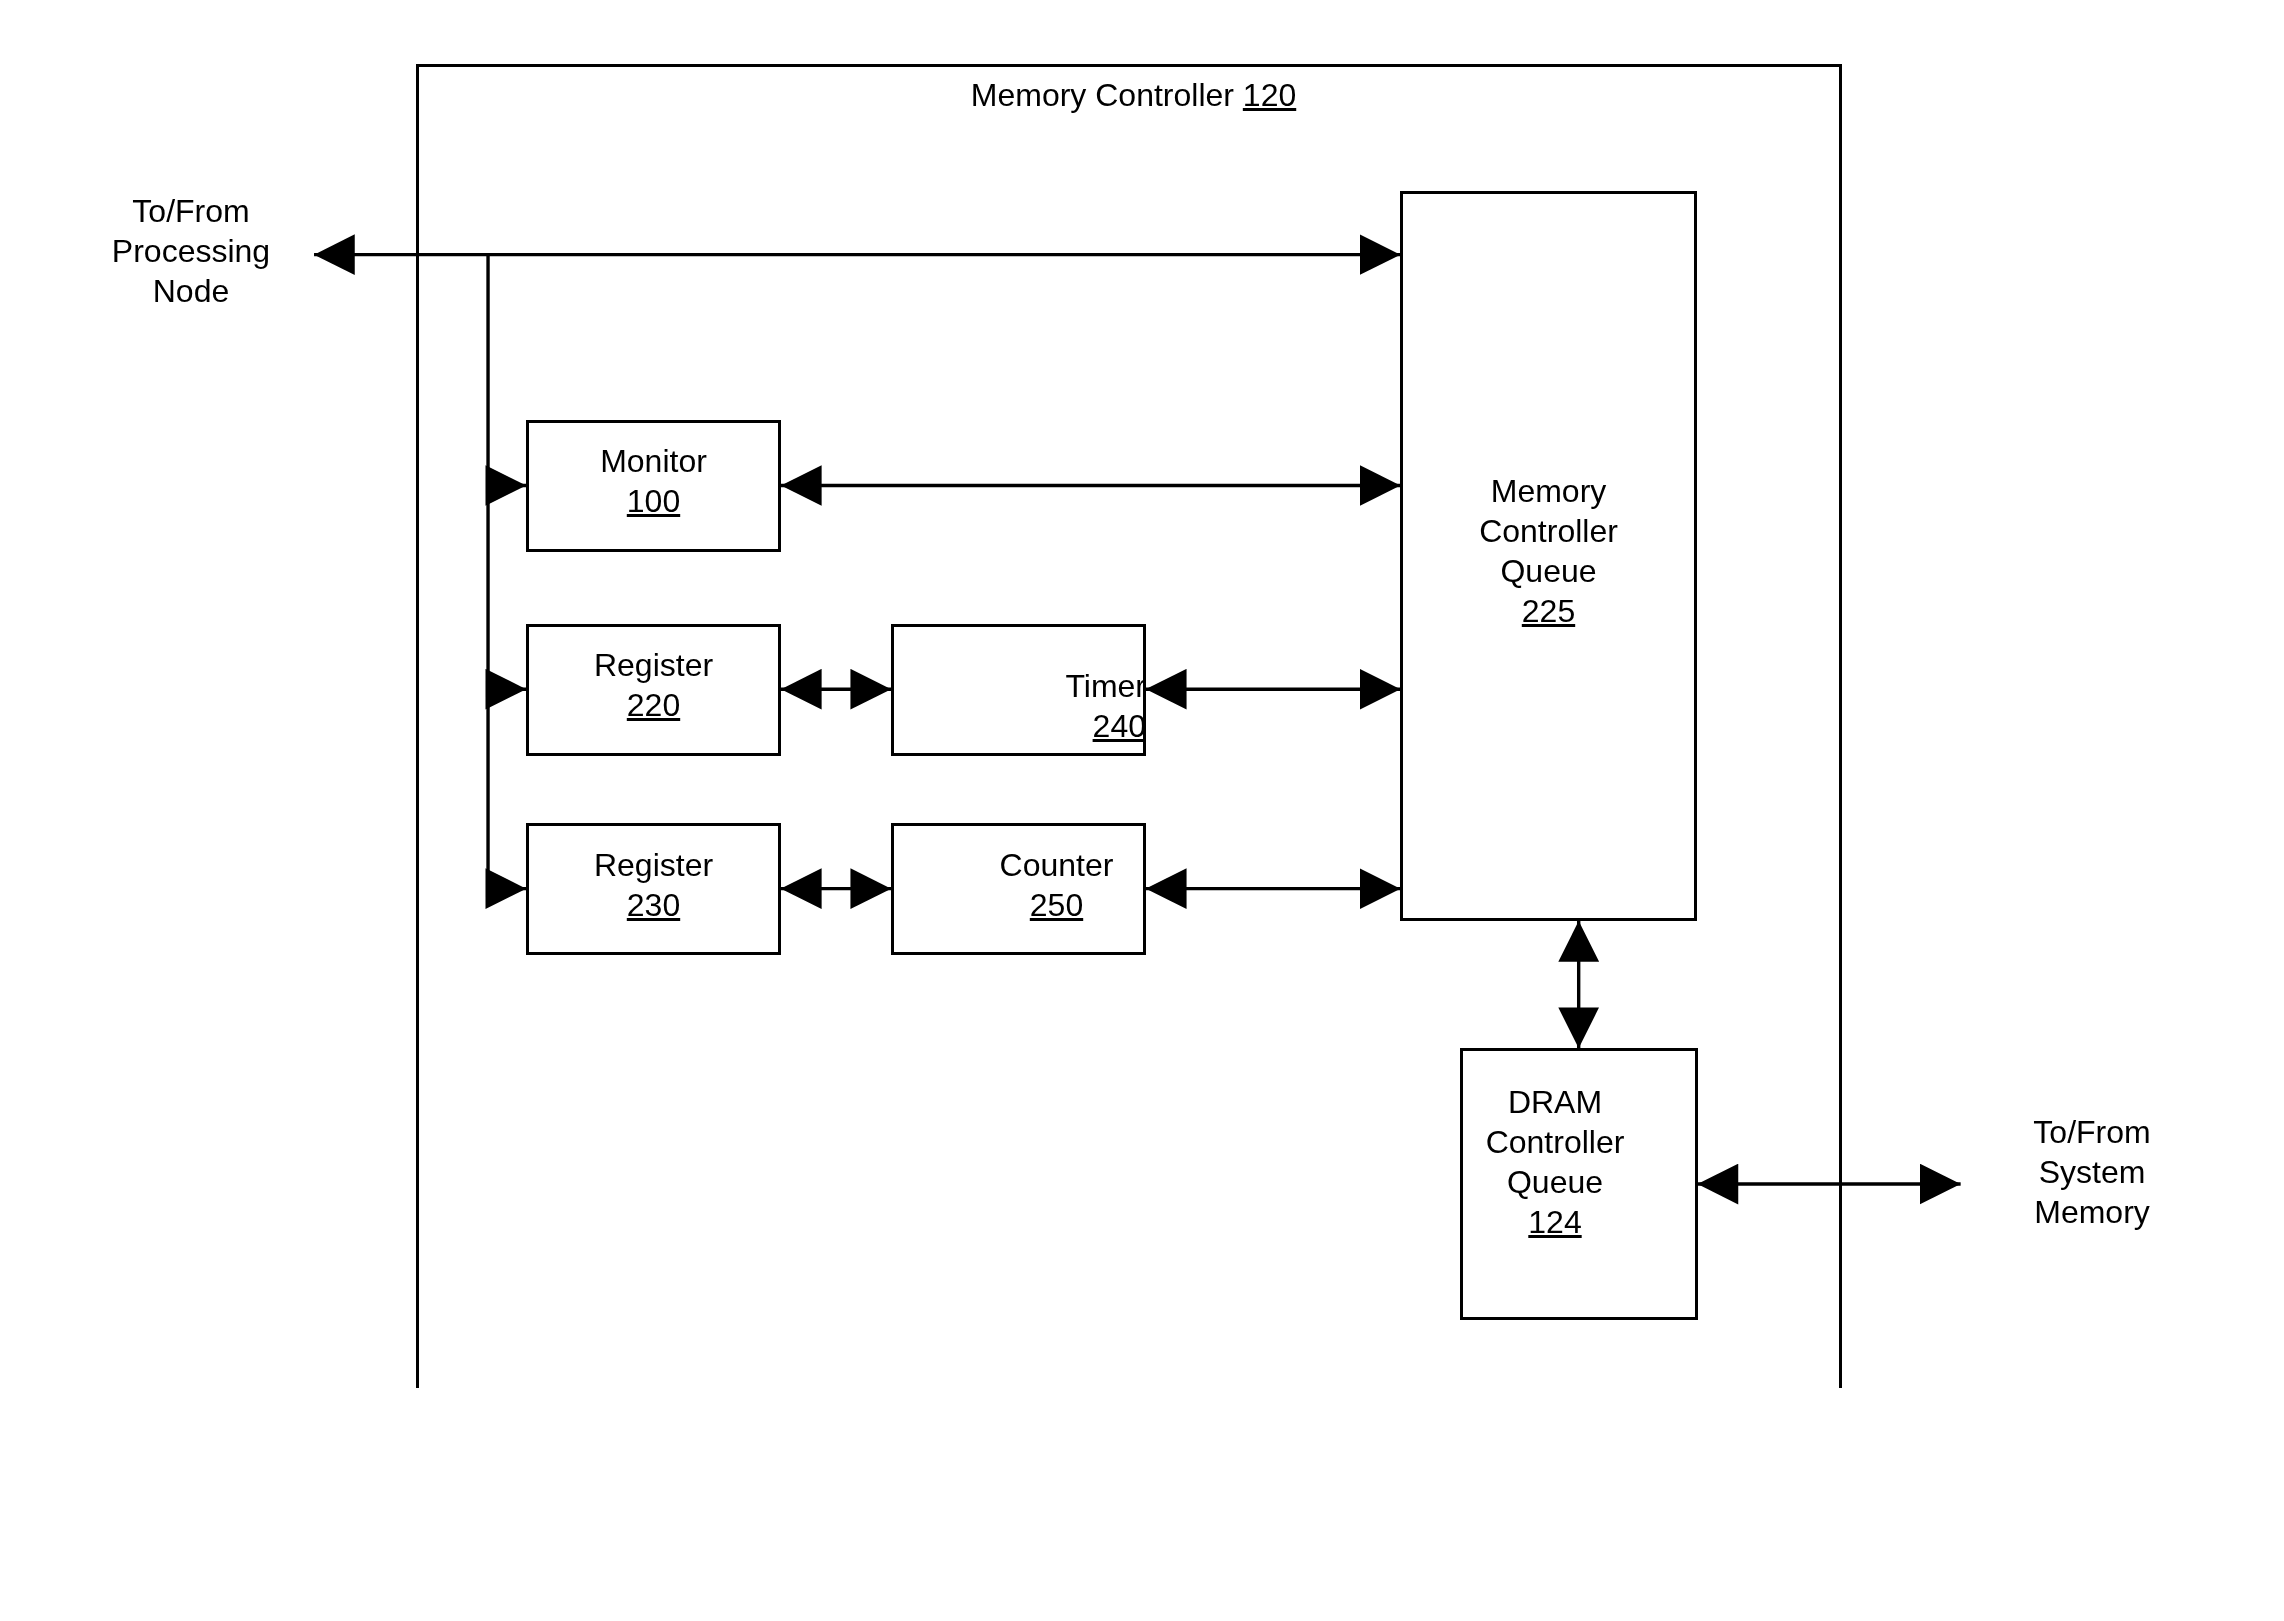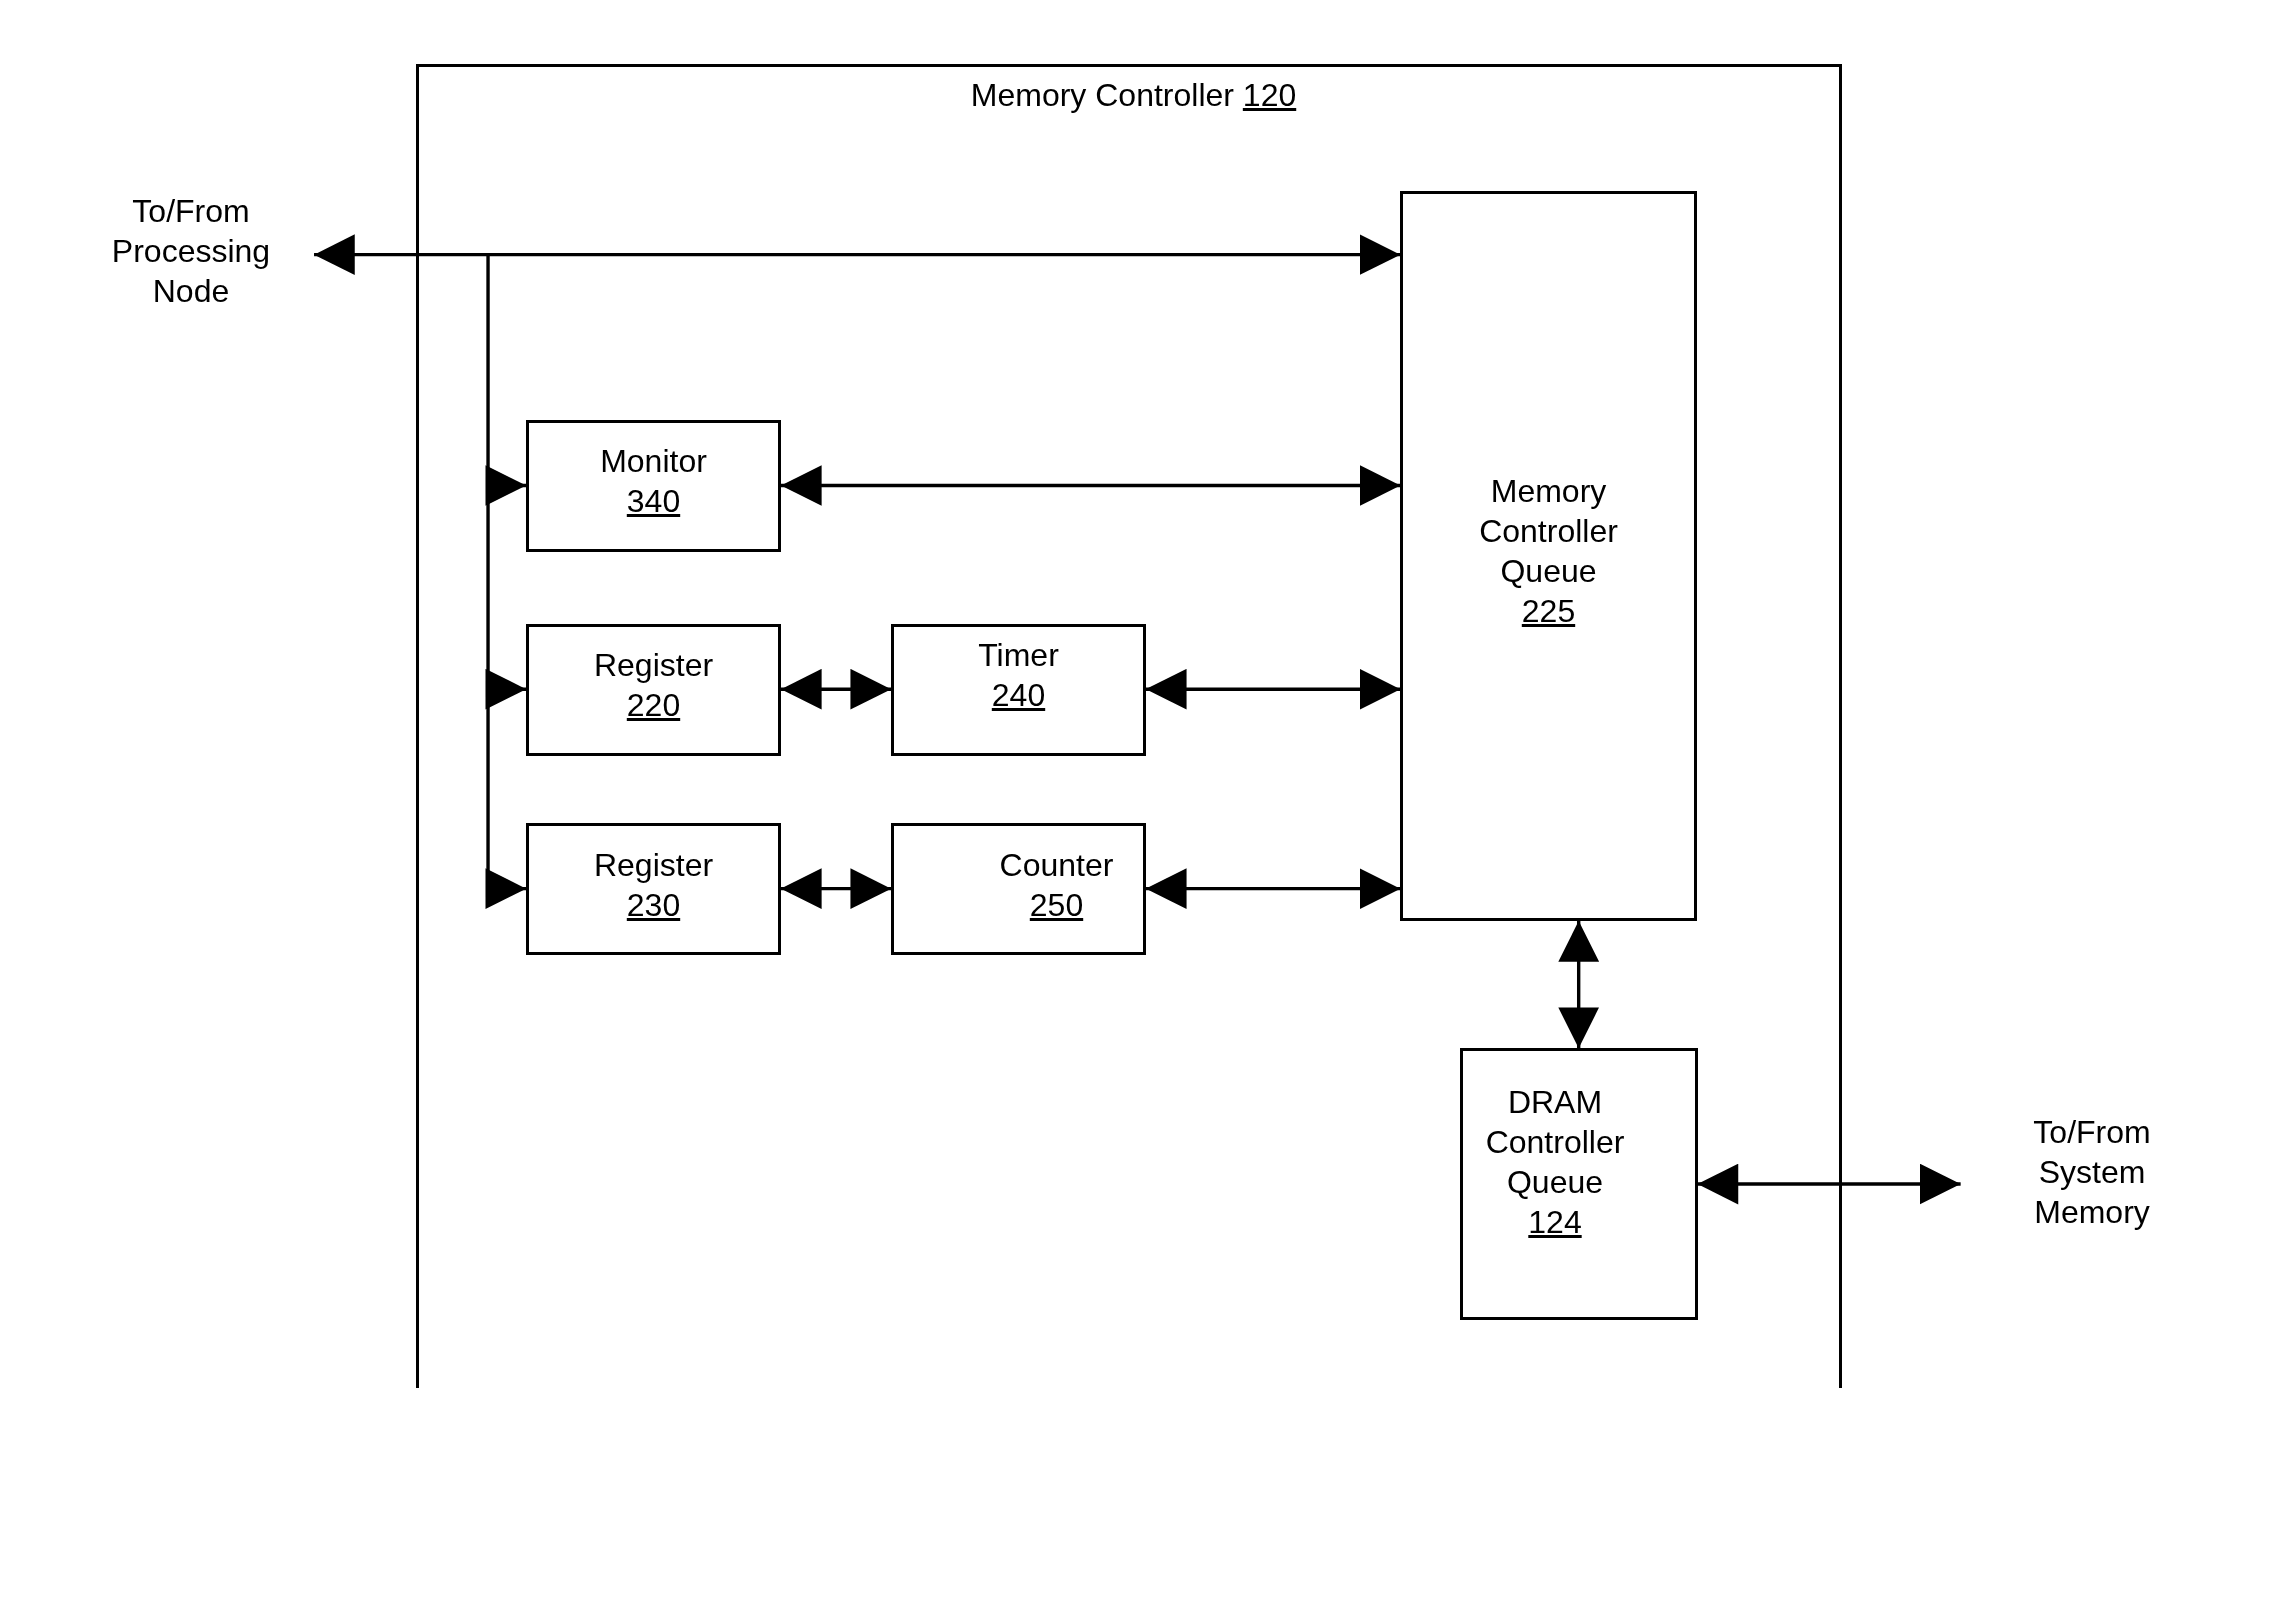--- a/index.html
+++ b/index.html
@@ -67,37 +67,37 @@
   <div class="label" style="left:1436px; top:1082px; width:238px;">
     <span>DRAM</span><br>
     <span>Controller</span><br>
     <span>Queue</span><br>
     <span class="under">124</span>
   </div>
 
   <div class="box" style="left:526px; top:420px; width:255px; height:132px;"></div>
   <div class="label" style="left:526px; top:441px; width:255px;">
     <span>Monitor</span><br>
-    <span class="under">340</span>
+    <span class="under">100</span>
   </div>
 
   <div class="box" style="left:526px; top:624px; width:255px; height:132px;"></div>
   <div class="label" style="left:526px; top:645px; width:255px;">
     <span>Register</span><br>
     <span class="under">220</span>
   </div>
 
   <div class="box" style="left:526px; top:823px; width:255px; height:132px;"></div>
   <div class="label" style="left:526px; top:845px; width:255px;">
     <span>Register</span><br>
     <span class="under">230</span>
   </div>
 
   <div class="box" style="left:891px; top:624px; width:255px; height:132px;"></div>
-  <div class="label" style="left:891px; top:635px; width:255px;">
+  <div class="label" style="left:891px; top:666px; width:255px;text-align:right;">
     <span>Timer</span><br>
     <span class="under">240</span>
   </div>
 
   <div class="box" style="left:891px; top:823px; width:255px; height:132px;"></div>
   <div class="label" style="left:929px; top:845px; width:255px;">
     <span>Counter</span><br>
     <span class="under">250</span>
   </div>
 

